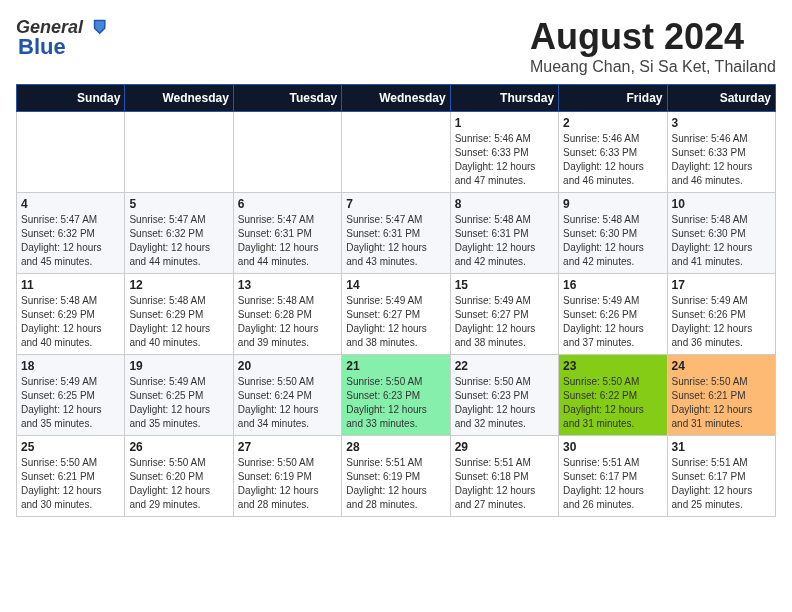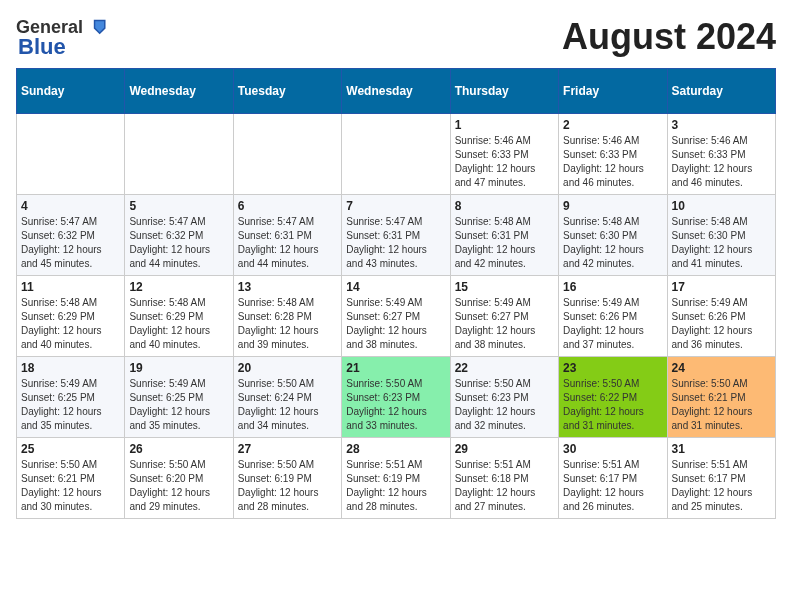--- a/index.html
+++ b/index.html
@@ -17,20 +17,21 @@
       margin-bottom: 8px;
     }
     .logo {
       display: flex;
       flex-direction: column;
       align-items: flex-start;
     }
     .logo-text {
       display: flex;
       align-items: center;
+      font-style: italic;
     }
     .logo-general {
       font-size: 18px;
       font-weight: bold;
       color: #333;
     }
     .logo-blue {
       font-size: 22px;
       font-weight: bold;
       color: #2255aa;
@@ -51,24 +52,24 @@
     .location {
       font-size: 16px;
       color: #444;
     }
     .calendar {
       width: 100%;
       border-collapse: collapse;
       font-size: 11px;
     }
     .calendar th {
-      background: #0369a1;
+      background: #0f172a;
       color: #fff;
-      padding: 15px 4px;
-      text-align: left;
+      padding: 6px 4px;
+      text-align: right;
       font-size: 12px;
       border: 1px solid #2255aa;
     }
     .calendar td {
       border: 1px solid #ccc;
       padding: 4px;
       vertical-align: top;
       width: calc(100% / 7);
       min-height: 80px;
       background: #fff;
@@ -100,20 +101,21 @@
       <span class="logo-general">General</span>
       <svg class="logo-icon" viewBox="0 0 30 24" xmlns="http://www.w3.org/2000/svg">
         <polygon points="12,2 28,2 28,14 20,22 12,14" fill="#2255aa"></polygon>
         <polygon points="14,4 26,4 26,13 20,19 14,13" fill="#4488dd"></polygon>
       </svg>
     </div>
     <span class="logo-blue" style="margin-top:-4px;margin-left:2px;">Blue</span>
   </div>
   <div class="title-section">
     <div class="month-year">August 2024</div>
+    <div class="location">Mueang Chan, Si Sa Ket, Thailand</div>
   </div>
 </div>
 
 <table class="calendar">
   <thead>
     <tr>
     <th>Sunday</th>
         <th>Wednesday</th>
         <th>Tuesday</th>
         <th>Wednesday</th>

